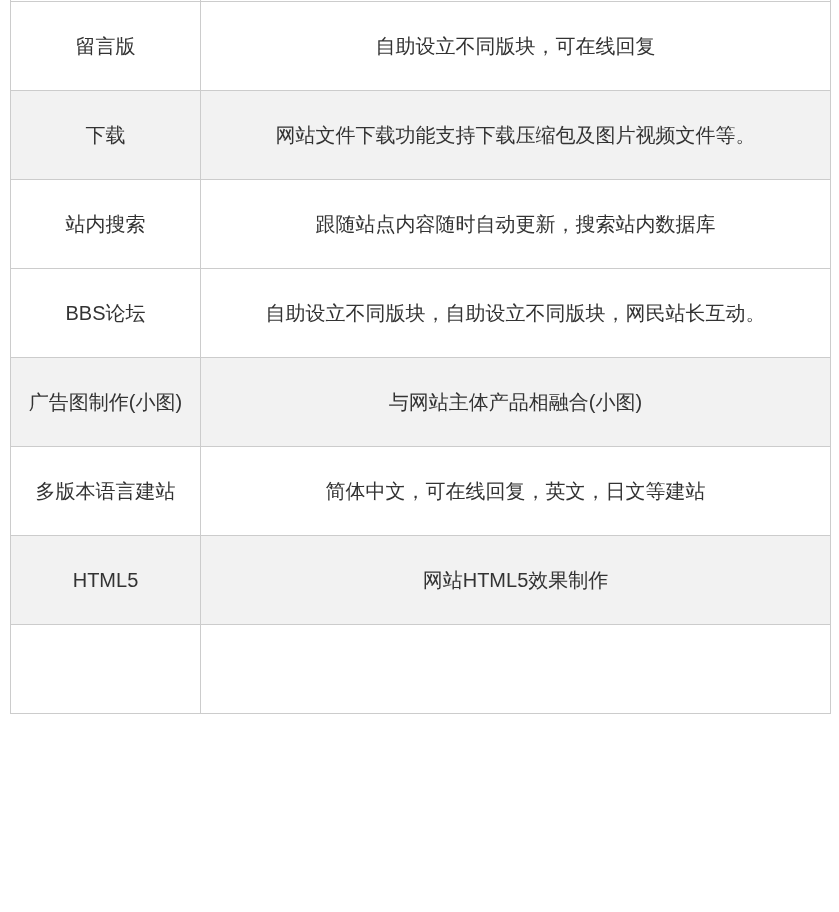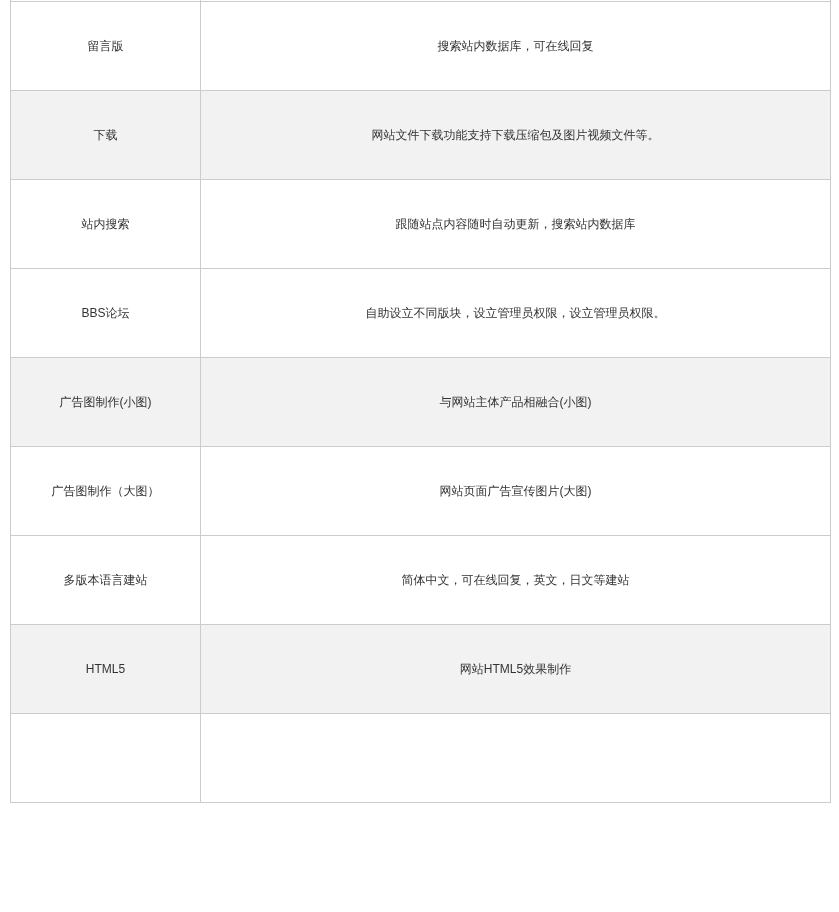--- a/index.html
+++ b/index.html
@@ -28,21 +28,21 @@
   table.features {
     border-collapse: collapse;
     width: 820px;
     table-layout: fixed;
   }
   table.features td {
     border: 1px solid var(--border-color);
     background: var(--row-color);
     text-align: center;
     vertical-align: middle;
-    font-size: 12px;
+    font-size: 20px;
     line-height: 25px;
     color: var(--text-color);
     padding: 0;
     white-space: pre-line;
     overflow: hidden;
   }
   table.features tr {
     height: 89px;
   }
   table.features tr.alt td {
@@ -61,41 +61,37 @@
       <col style="width:190px">
       <col style="width:630px">
     </colgroup>
     <tbody>
       <tr class="partial">
         <td></td>
         <td></td>
       </tr>
       <tr>
         <td>留言版</td>
-        <td>搜索站内数据库，可在线回复</td>
+        <td>自助设立不同版块，可在线回复</td>
       </tr>
       <tr class="alt">
         <td>下载</td>
         <td>网站文件下载功能支持下载压缩包及图片视频文件等。</td>
       </tr>
       <tr>
         <td>站内搜索</td>
         <td>跟随站点内容随时自动更新，搜索站内数据库</td>
       </tr>
       <tr>
         <td>BBS论坛</td>
-        <td>自助设立不同版块，设立管理员权限，设立管理员权限。</td>
+        <td>自助设立不同版块，自助设立不同版块，网民站长互动。</td>
       </tr>
       <tr class="alt">
         <td>广告图制作(小图)</td>
         <td>与网站主体产品相融合(小图)</td>
-      </tr>
-      <tr>
-        <td>广告图制作（大图）</td>
-        <td>网站页面广告宣传图片(大图)</td>
       </tr>
       <tr>
         <td>多版本语言建站</td>
         <td>简体中文，可在线回复，英文，日文等建站</td>
       </tr>
       <tr class="alt">
         <td>HTML5</td>
         <td>网站HTML5效果制作</td>
       </tr>
       <tr class="partial">

